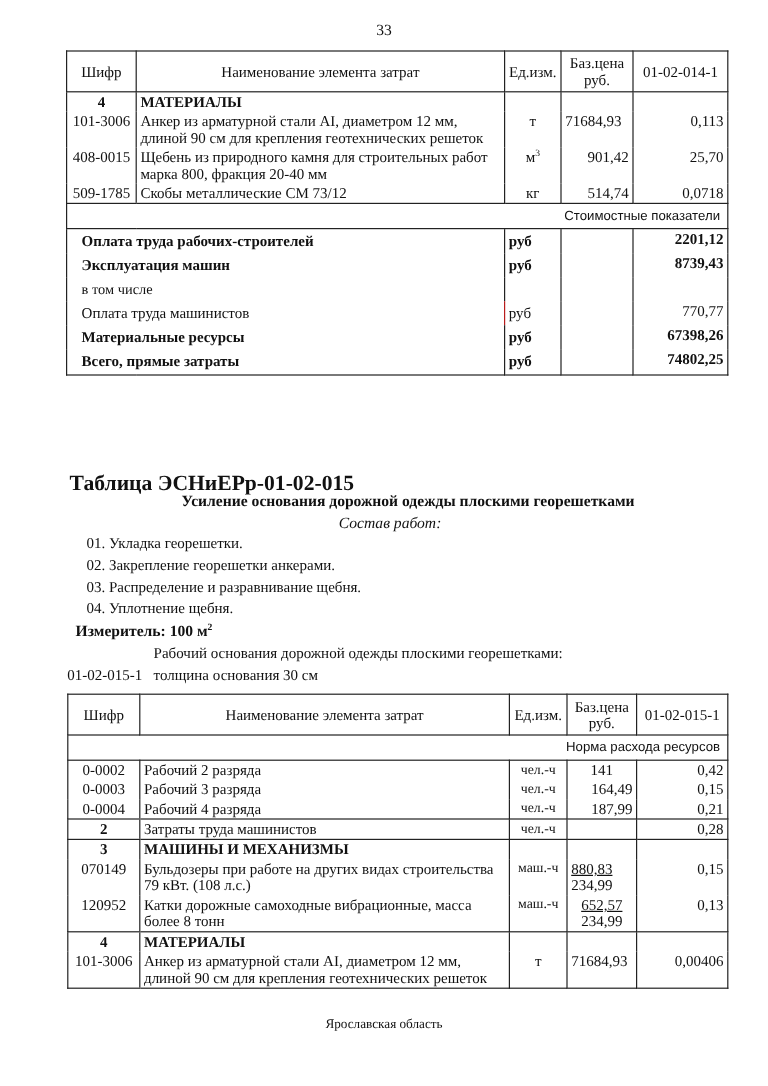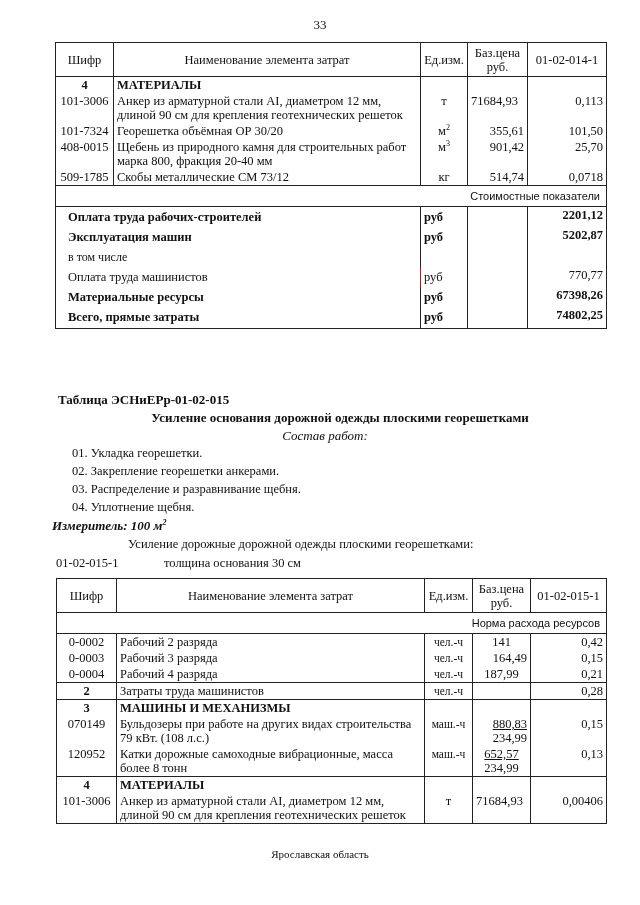--- a/index.html
+++ b/index.html
@@ -21,28 +21,28 @@
     .sans-small { font-family: "Liberation Sans", sans-serif; font-size: 11px; text-align: right; padding-right: 6px !important; }
     tr.rule-top td { border-top: 1px solid #222; }
     tr.rule-bot td { border-bottom: 1px solid #222; }
     td.first { border-left: 1px solid #222; }
     td.last { border-right: 1px solid #222; }
     .cost-label { padding-left: 12px !important; }
     .cost-label.bold { font-weight: bold; }
     .u-under { text-decoration: underline; }
     sup { font-size: 8px; line-height: 0; vertical-align: 5px; }
 
-    .t-title { left: 58px; top: 392px; font-weight: bold; font-size: 13px; }
+    .t-title { left: 58px; top: 392px; font-weight: bold; font-size: 18px; }
     .t-sub { left: 0; width: 640px; top: 410px; text-align: center; font-weight: bold; font-size: 13px; padding-left: 40px; box-sizing: border-box; }
     .t-comp { left: 0; width: 640px; top: 428px; text-align: center; font-style: italic; font-size: 13px; padding-left: 10px; box-sizing: border-box; }
     .work { left: 72px; font-size: 12.5px; }
-    .meter { left: 52px; top: 518px; font-weight: bold; font-size: 13px; font-style: italic; }
+    .meter { left: 63px; top: 518px; font-weight: bold; font-size: 13px; }
     .intro { left: 128px; top: 537px; font-size: 12.5px; }
     .var-code { left: 56px; top: 556px; font-size: 12.5px; }
-    .var-name { left: 128px; top: 556px; font-size: 12.5px; margin-left: 36px; }
+    .var-name { left: 128px; top: 556px; font-size: 12.5px; }
     .footer { left: 0; width: 640px; top: 848px; text-align: center; font-size: 11px; }
   </style>
 </head>
 <body>
 
 <div class="abs page-num">33</div>
 
 <table class="res" style="left:55px; top:42px; width:551px;">
   <colgroup>
       <col style="width:58px">
@@ -67,27 +67,20 @@
         <td class="c-val last"></td>
   </tr>
   <tr>
     <td class="c-code first">101-3006</td>
     <td class="c-name"><span>Анкер из арматурной стали AI, диаметром 12 мм,</span><br><span>длиной 90 см для крепления геотехнических решеток</span></td>
     <td class="c-unit">т</td>
     <td class="c-price left">71684,93</td>
     <td class="c-val last">0,113</td>
   </tr>
   <tr>
-    <td class="c-code first">101-7324</td>
-    <td class="c-name">Георешетка объёмная ОР 30/20</td>
-    <td class="c-unit"><span>м</span><sup>2</sup></td>
-    <td class="c-price">355,61</td>
-    <td class="c-val last">101,50</td>
-  </tr>
-  <tr>
     <td class="c-code first">408-0015</td>
     <td class="c-name"><span>Щебень из природного камня для строительных работ</span><br><span>марка 800, фракция 20-40 мм</span></td>
     <td class="c-unit"><span>м</span><sup>3</sup></td>
     <td class="c-price">901,42</td>
     <td class="c-val last">25,70</td>
   </tr>
   <tr class="rule-bot">
     <td class="c-code first">509-1785</td>
     <td class="c-name">Скобы металлические СМ 73/12</td>
     <td class="c-unit">кг</td>
@@ -100,21 +93,21 @@
   <tr style="height:20px;">
     <td colspan="2" class="cost-label bold first" style="border-right:1px solid #222;padding-top:3px;">Оплата труда рабочих-строителей</td>
     <td class="c-unit bold" style="text-align:left;padding-top:3px;">руб</td>
     <td class="c-price"></td>
     <td class="c-val bold last">2201,12</td>
   </tr>
   <tr style="height:20px;">
     <td colspan="2" class="cost-label bold first" style="border-right:1px solid #222;padding-top:3px;">Эксплуатация машин</td>
     <td class="c-unit bold" style="text-align:left;padding-top:3px;">руб</td>
     <td class="c-price"></td>
-    <td class="c-val bold last">5202,87</td>
+    <td class="c-val bold last">8739,43</td>
   </tr>
   <tr style="height:20px;">
     <td colspan="2" class="cost-label first" style="border-right:1px solid #222;padding-top:3px;font-size:12px;">в том числе</td>
     <td class="c-unit"></td>
     <td class="c-price"></td>
     <td class="c-val last"></td>
   </tr>
   <tr style="height:20px;">
     <td colspan="2" class="cost-label first" style="border-right:1px solid #b91c1c;padding-top:3px;">Оплата труда машинистов</td>
     <td class="c-unit" style="text-align:left;padding-top:3px;">руб</td>
@@ -137,21 +130,21 @@
   </table>
 
 <div class="abs t-title">Таблица  ЭСНиЕРр-01-02-015</div>
 <div class="abs t-sub">Усиление основания дорожной одежды плоскими георешетками</div>
 <div class="abs t-comp">Состав работ:</div>
 <div class="abs work" style="top:446px;">01. Укладка георешетки.</div>
 <div class="abs work" style="top:464px;">02. Закрепление георешетки анкерами.</div>
 <div class="abs work" style="top:482px;">03. Распределение и разравнивание щебня.</div>
 <div class="abs work" style="top:500px;">04. Уплотнение щебня.</div>
 <div class="abs meter"><span>Измеритель: 100 м</span><sup>2</sup></div>
-<div class="abs intro">Усиление дорожные дорожной одежды плоскими георешетками:</div>
+<div class="abs intro">Рабочий основания дорожной одежды плоскими георешетками:</div>
 <div class="abs var-code">01-02-015-1</div>
 <div class="abs var-name">толщина основания 30 см</div>
 
 <table class="res" style="left:56px; top:578px; width:550px;">
   <colgroup>
       <col style="width:60px">
       <col style="width:308px">
       <col style="width:48px">
       <col style="width:58px">
       <col style="width:76px">
@@ -178,42 +171,42 @@
     <td class="c-code first">0-0003</td>
     <td class="c-name">Рабочий 3 разряда</td>
     <td class="c-unit" style="font-size:11.5px;">чел.-ч</td>
     <td class="c-price" style="text-align:right;">164,49</td>
     <td class="c-val last">0,15</td>
   </tr>
   <tr class="rule-bot">
     <td class="c-code first">0-0004</td>
     <td class="c-name">Рабочий 4 разряда</td>
     <td class="c-unit" style="font-size:11.5px;">чел.-ч</td>
-    <td class="c-price" style="text-align:center;margin-left:19px;">187,99</td>
+    <td class="c-price" style="margin-left:19px;">187,99</td>
     <td class="c-val last">0,21</td>
   </tr>
   <tr class="rule-bot">
     <td class="c-code bold first">2</td>
     <td class="c-name">Затраты труда машинистов</td>
     <td class="c-unit" style="font-size:11.5px;">чел.-ч</td>
     <td class="c-price"></td>
     <td class="c-val last">0,28</td>
   </tr>
   <tr>
     <td class="c-code bold first">3</td>
     <td class="c-name bold">МАШИНЫ И МЕХАНИЗМЫ</td>
     <td class="c-unit"></td>
         <td class="c-price"></td>
         <td class="c-val last"></td>
   </tr>
   <tr>
     <td class="c-code first">070149</td>
     <td class="c-name"><span>Бульдозеры при работе на других видах строительства</span><br><span>79 кВт. (108 л.с.)</span></td>
     <td class="c-unit" style="font-size:11.5px;">маш.-ч</td>
-    <td class="c-price" style="text-align:right;"><span class="u-under">880,83</span><br><span>234,99</span></td>
+    <td class="c-price" style="text-align:left;"><span class="u-under">880,83</span><br><span>234,99</span></td>
     <td class="c-val last">0,15</td>
   </tr>
   <tr class="rule-bot">
     <td class="c-code first">120952</td>
     <td class="c-name"><span>Катки дорожные самоходные вибрационные, масса</span><br><span>более 8 тонн</span></td>
     <td class="c-unit" style="font-size:11.5px;">маш.-ч</td>
     <td class="c-price" style="text-align:center;"><span class="u-under">652,57</span><br><span>234,99</span></td>
     <td class="c-val last">0,13</td>
   </tr>
   <tr>

